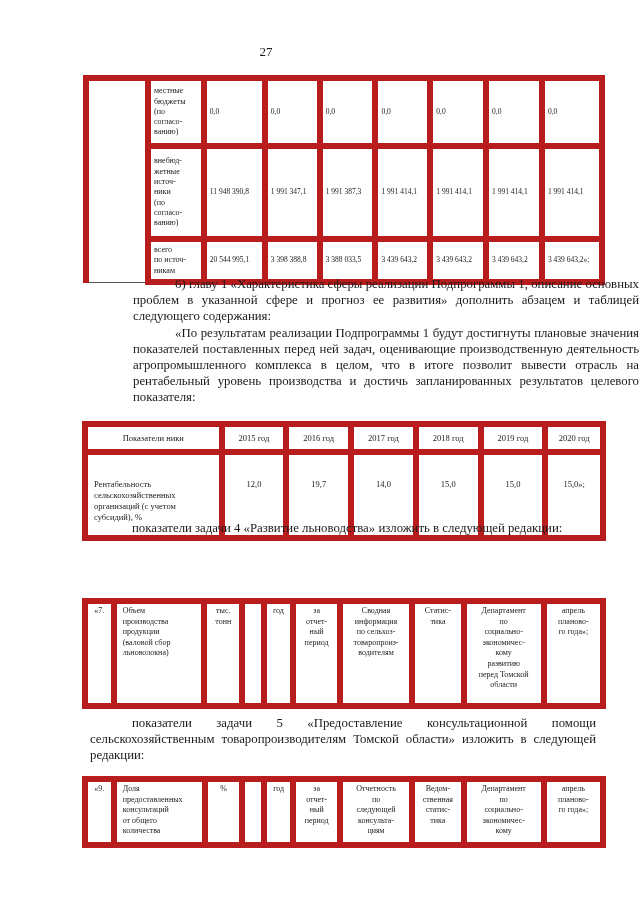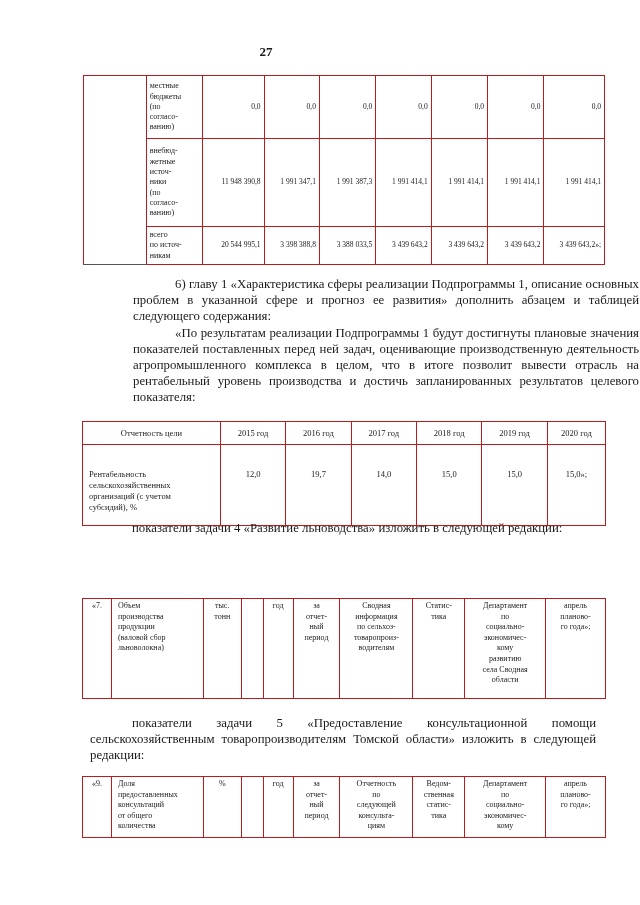--- a/index.html
+++ b/index.html
@@ -1,25 +1,25 @@
 <!DOCTYPE html>
 <html><head>
 <meta charset="utf-8">
 <style>
   html, body { margin: 0; padding: 0; background: #ffffff; }
   body {
     width: 640px; height: 905px; position: relative; overflow: hidden;
     font-family: "Liberation Serif", "DejaVu Serif", serif; color: #1a1a1a;
   }
-  .page-num { position: absolute; top: 44px; left: 0; width: 532px; text-align: center; font-size: 13px; font-weight: bold; }
+  .page-num { position: absolute; top: 44px; left: 0; width: 532px; text-align: center; font-size: 13px; }
   table { border-collapse: collapse; position: absolute; }
-  td { border: 1px solid #b91c1c; vertical-align: middle; padding: 0 3px; font-size: 7.5px; line-height: 10.5px; }
+  td { border: 6px solid #b91c1c; vertical-align: middle; padding: 0 3px; font-size: 7.5px; line-height: 10.5px; }
   
   #t1 { left: 83px; top: 75px; width: 522px; }
-  #t1 td { text-align: right; }
+  #t1 td { text-align: left; }
   #t1 td.src { text-align: left; font-size: 8px; line-height: 10.3px; padding-left: 3px; }
   #t1 td.blank { border-bottom: 1px solid #555; }
   
   .para { position: absolute; left: 90px; width: 506px; font-size: 12.8px; line-height: 16.2px; text-align: justify; }
   .ind { text-indent: 42px; }
   
   #t2 { left: 82px; top: 421px; width: 524px; }
   #t2 td { text-align: center; font-size: 8.5px; line-height: 11px; }
   #t2 tr.hdr td { height: 22px; }
   #t2 tr.row td { vertical-align: top; height: 56px; padding-top: 24px; }
@@ -101,21 +101,21 @@
     <col style="width:135px">
       <col style="width:64px">
       <col style="width:64px">
       <col style="width:64px">
       <col style="width:64px">
       <col style="width:64px">
       <col style="width:57px">
   </colgroup>
   <tbody>
       <tr class="hdr">
-    <td>Отчетность цели</td>
+    <td>Показатели ники</td>
     <td>2015 год</td>
     <td>2016 год</td>
     <td>2017 год</td>
     <td>2018 год</td>
     <td>2019 год</td>
     <td>2020 год</td>
   </tr>
   <tr class="row">
     <td class="lbl">
       <span>Рентабельность</span><br><span>сельскохозяйственных</span><br><span>организаций (с учетом</span><br><span>субсидий), %</span>
@@ -157,21 +157,21 @@
     <td></td>
     <td>год</td>
     <td>
       <span>за</span><br><span>отчет-</span><br><span>ный</span><br><span>период</span>
     </td>
     <td>
       <span>Сводная</span><br><span>информация</span><br><span>по сельхоз-</span><br><span>товаропроиз-</span><br><span>водителям</span>
     </td>
     <td><span>Статис-</span><br><span>тика</span></td>
     <td>
-      <span>Департамент</span><br><span>по</span><br><span>социально-</span><br><span>экономичес-</span><br><span>кому</span><br><span>развитию</span><br><span>села Сводная</span><br><span>области</span>
+      <span>Департамент</span><br><span>по</span><br><span>социально-</span><br><span>экономичес-</span><br><span>кому</span><br><span>развитию</span><br><span>перед Томской</span><br><span>области</span>
     </td>
     <td>
       <span>апрель</span><br><span>планово-</span><br><span>го года»;</span>
     </td>
   </tr>
 </tbody>
   </table>
 
 <div class="para" style="top:715px;">
   <div class="ind">показатели задачи 5 «Предоставление консультационной помощи сельскохозяйственным товаропроизводителям Томской области» изложить в следующей редакции:</div>

